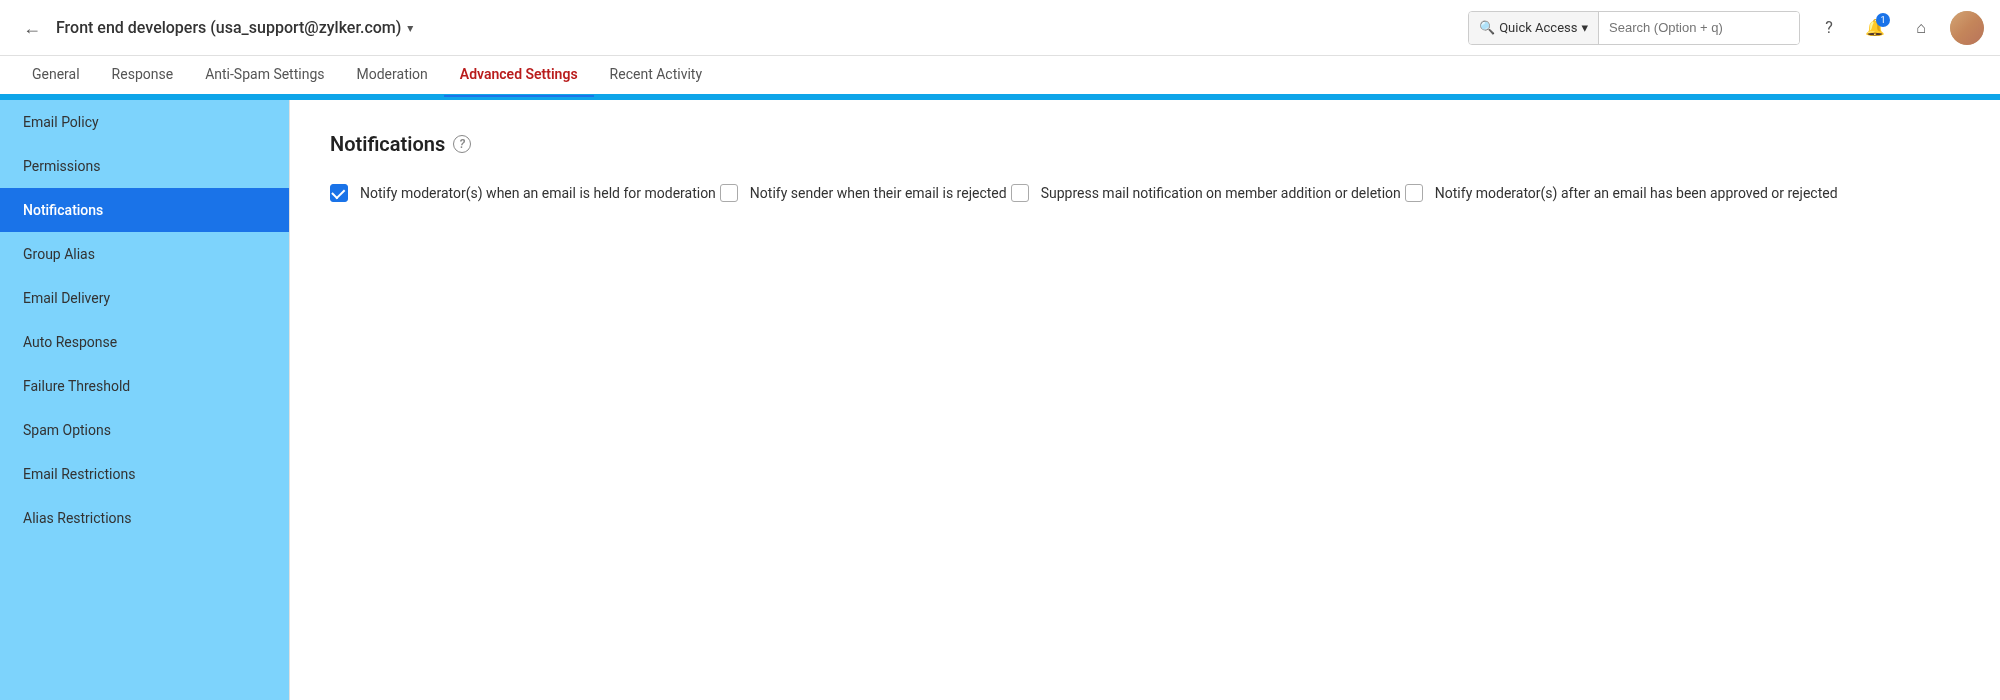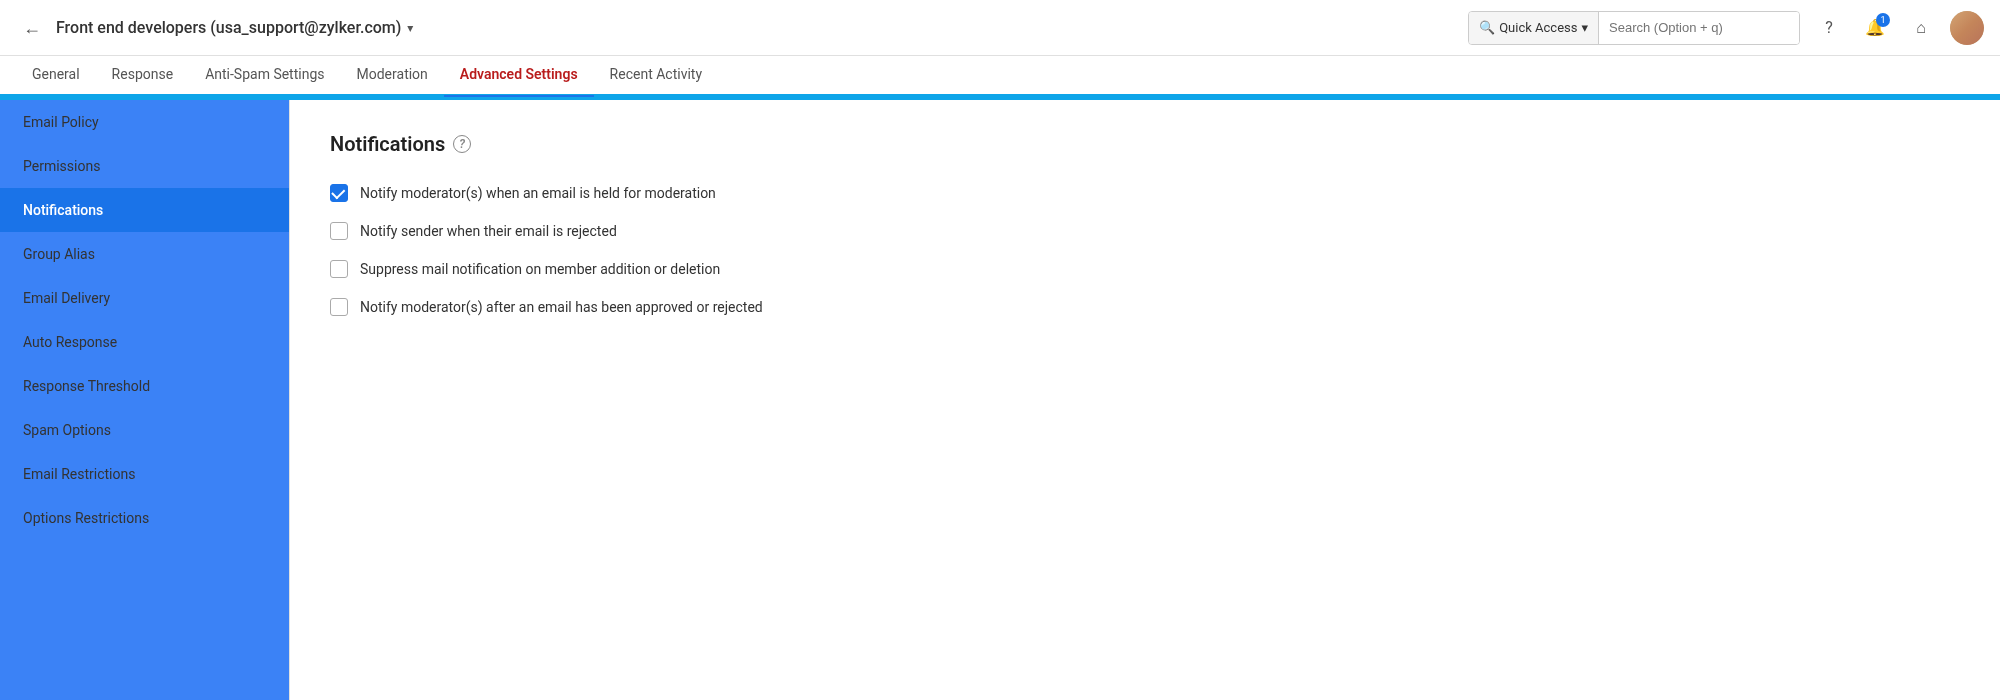--- a/index.html
+++ b/index.html
@@ -151,21 +151,21 @@
       height: calc(700px - 56px - 44px);
       overflow: hidden;
     }
 
     
     .sidebar {
       width: 290px;
       min-width: 290px;
       border-right: 1px solid #e0e0e0;
       overflow-y: auto;
-      background: #3b82f6;
+      background: #7dd3fc;
     }
     .sidebar-item {
       padding: 14px 20px;
       cursor: pointer;
       font-size: 14px;
       color: #333;
       border-left: 3px solid transparent;
     }
     .sidebar-item.active {
       background: #1a73e8;
@@ -201,22 +201,22 @@
       font-size: 12px;
       color: #888;
       cursor: pointer;
       font-style: italic;
       font-weight: 600;
     }
 
     
     .checkbox-list {
       display: flex;
-      flex-direction: column;
-      gap: 20px;
+      flex-direction: row;
+      gap: 4px;
     }
     .checkbox-item {
       display: flex;
       align-items: center;
       gap: 12px;
       cursor: pointer;
     }
     .checkbox-box {
       width: 18px;
       height: 18px;
@@ -295,24 +295,24 @@
 
 <div class="main-layout">
 
   <div class="sidebar">
     <div class="sidebar-item">Email Policy</div>
     <div class="sidebar-item">Permissions</div>
     <div class="sidebar-item active">Notifications</div>
     <div class="sidebar-item">Group Alias</div>
     <div class="sidebar-item">Email Delivery</div>
     <div class="sidebar-item">Auto Response</div>
-    <div class="sidebar-item">Response Threshold</div>
+    <div class="sidebar-item">Failure Threshold</div>
     <div class="sidebar-item">Spam Options</div>
     <div class="sidebar-item">Email Restrictions</div>
-    <div class="sidebar-item">Options Restrictions</div>
+    <div class="sidebar-item">Alias Restrictions</div>
   </div>
 
   <div class="content">
     <div class="section-header">
       <span class="section-title">Notifications</span>
       <div class="help-icon">?</div>
     </div>
 
     <div class="checkbox-list">
 

